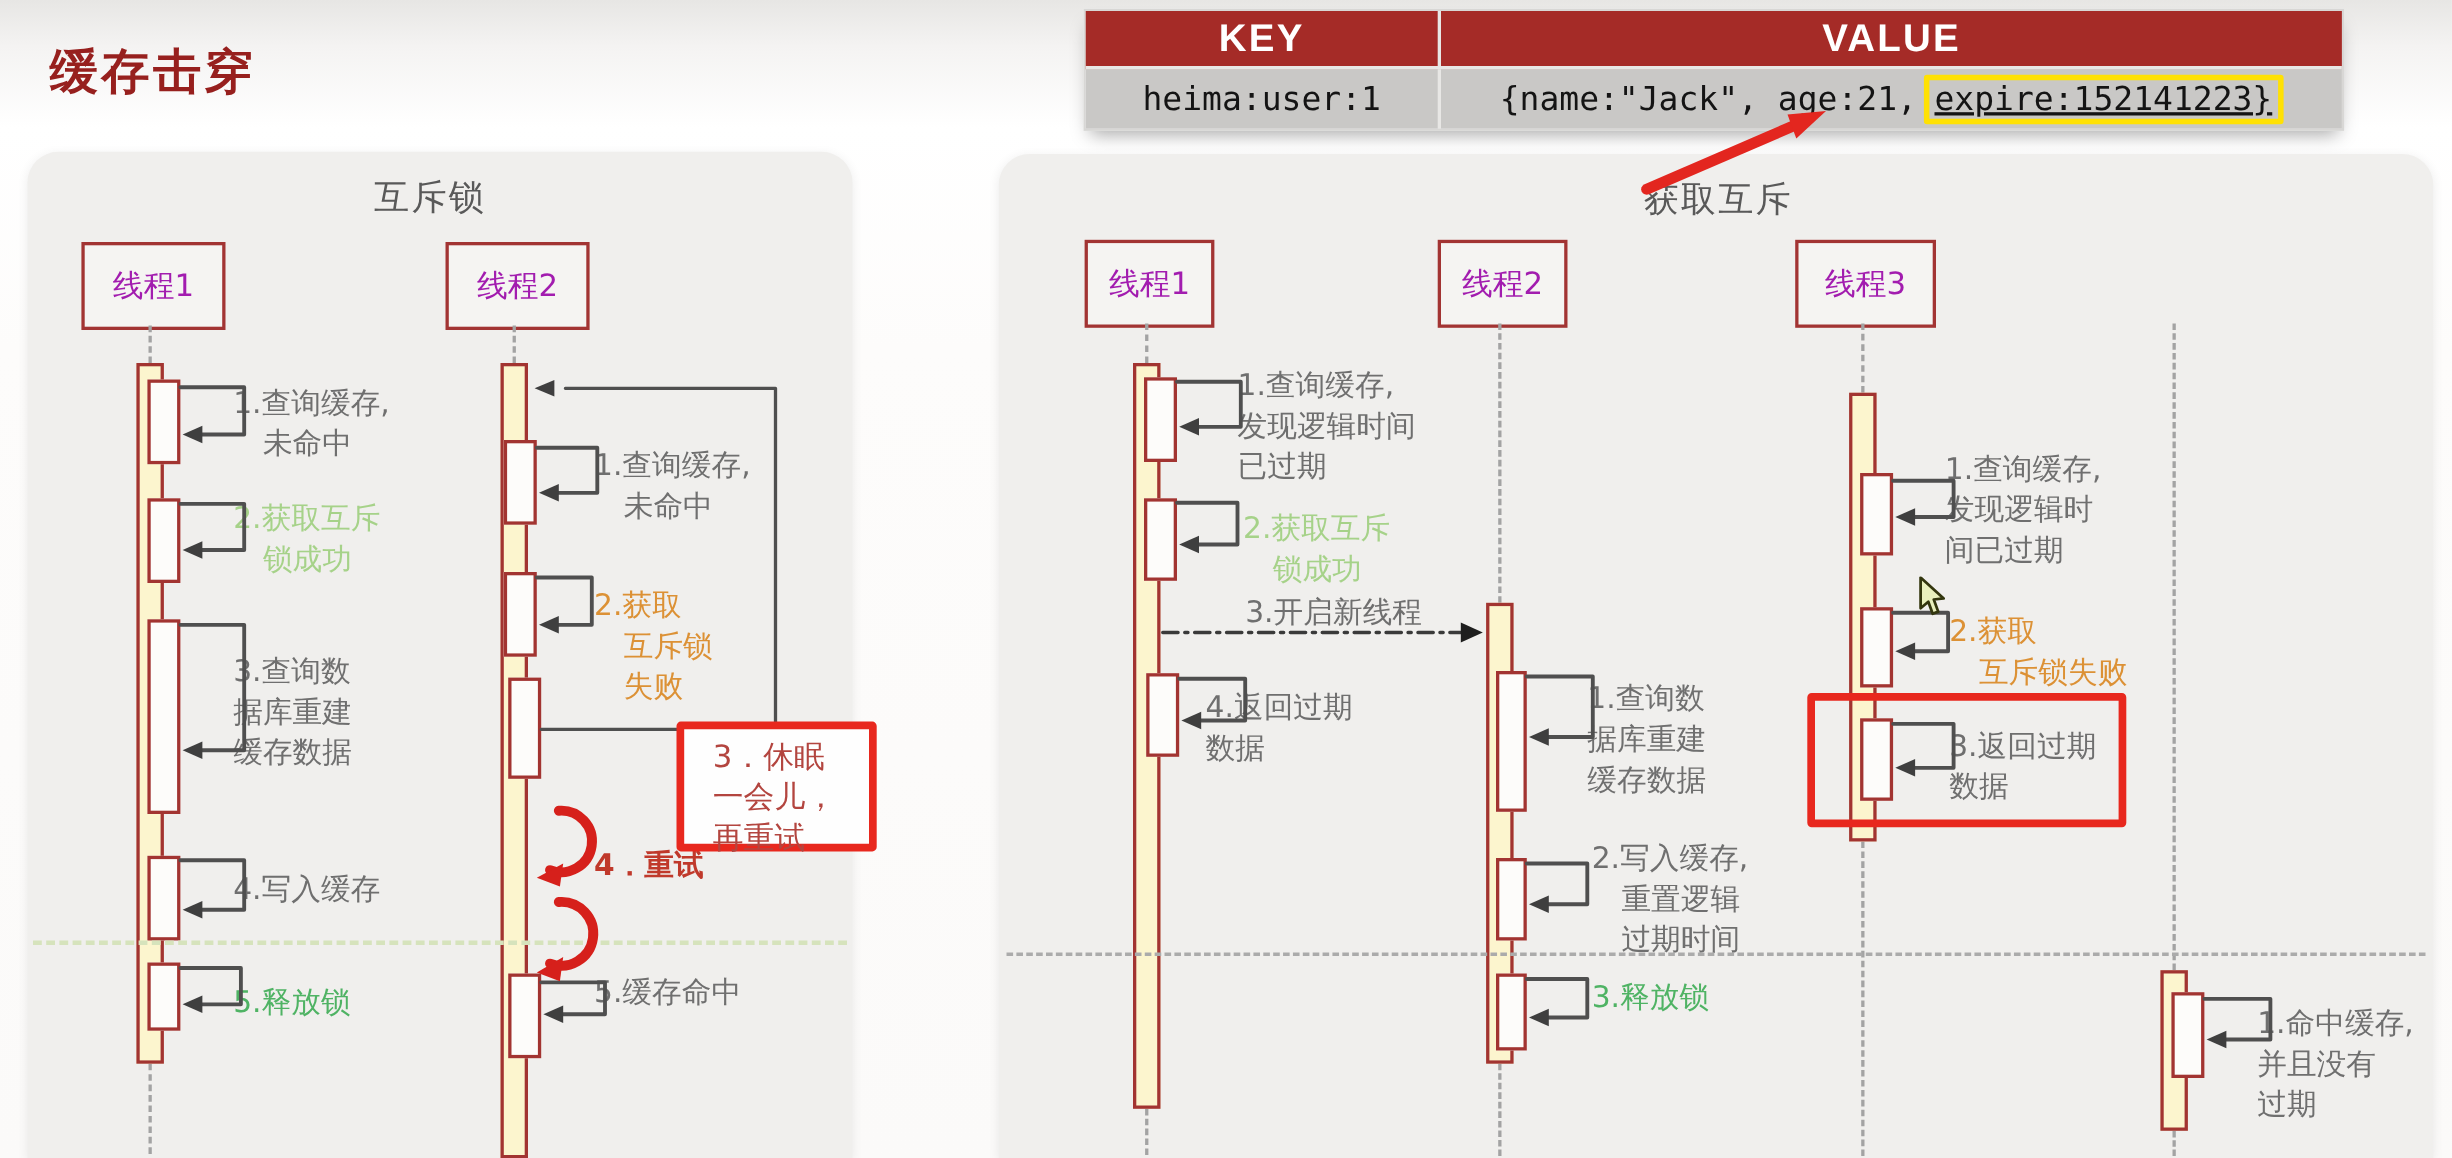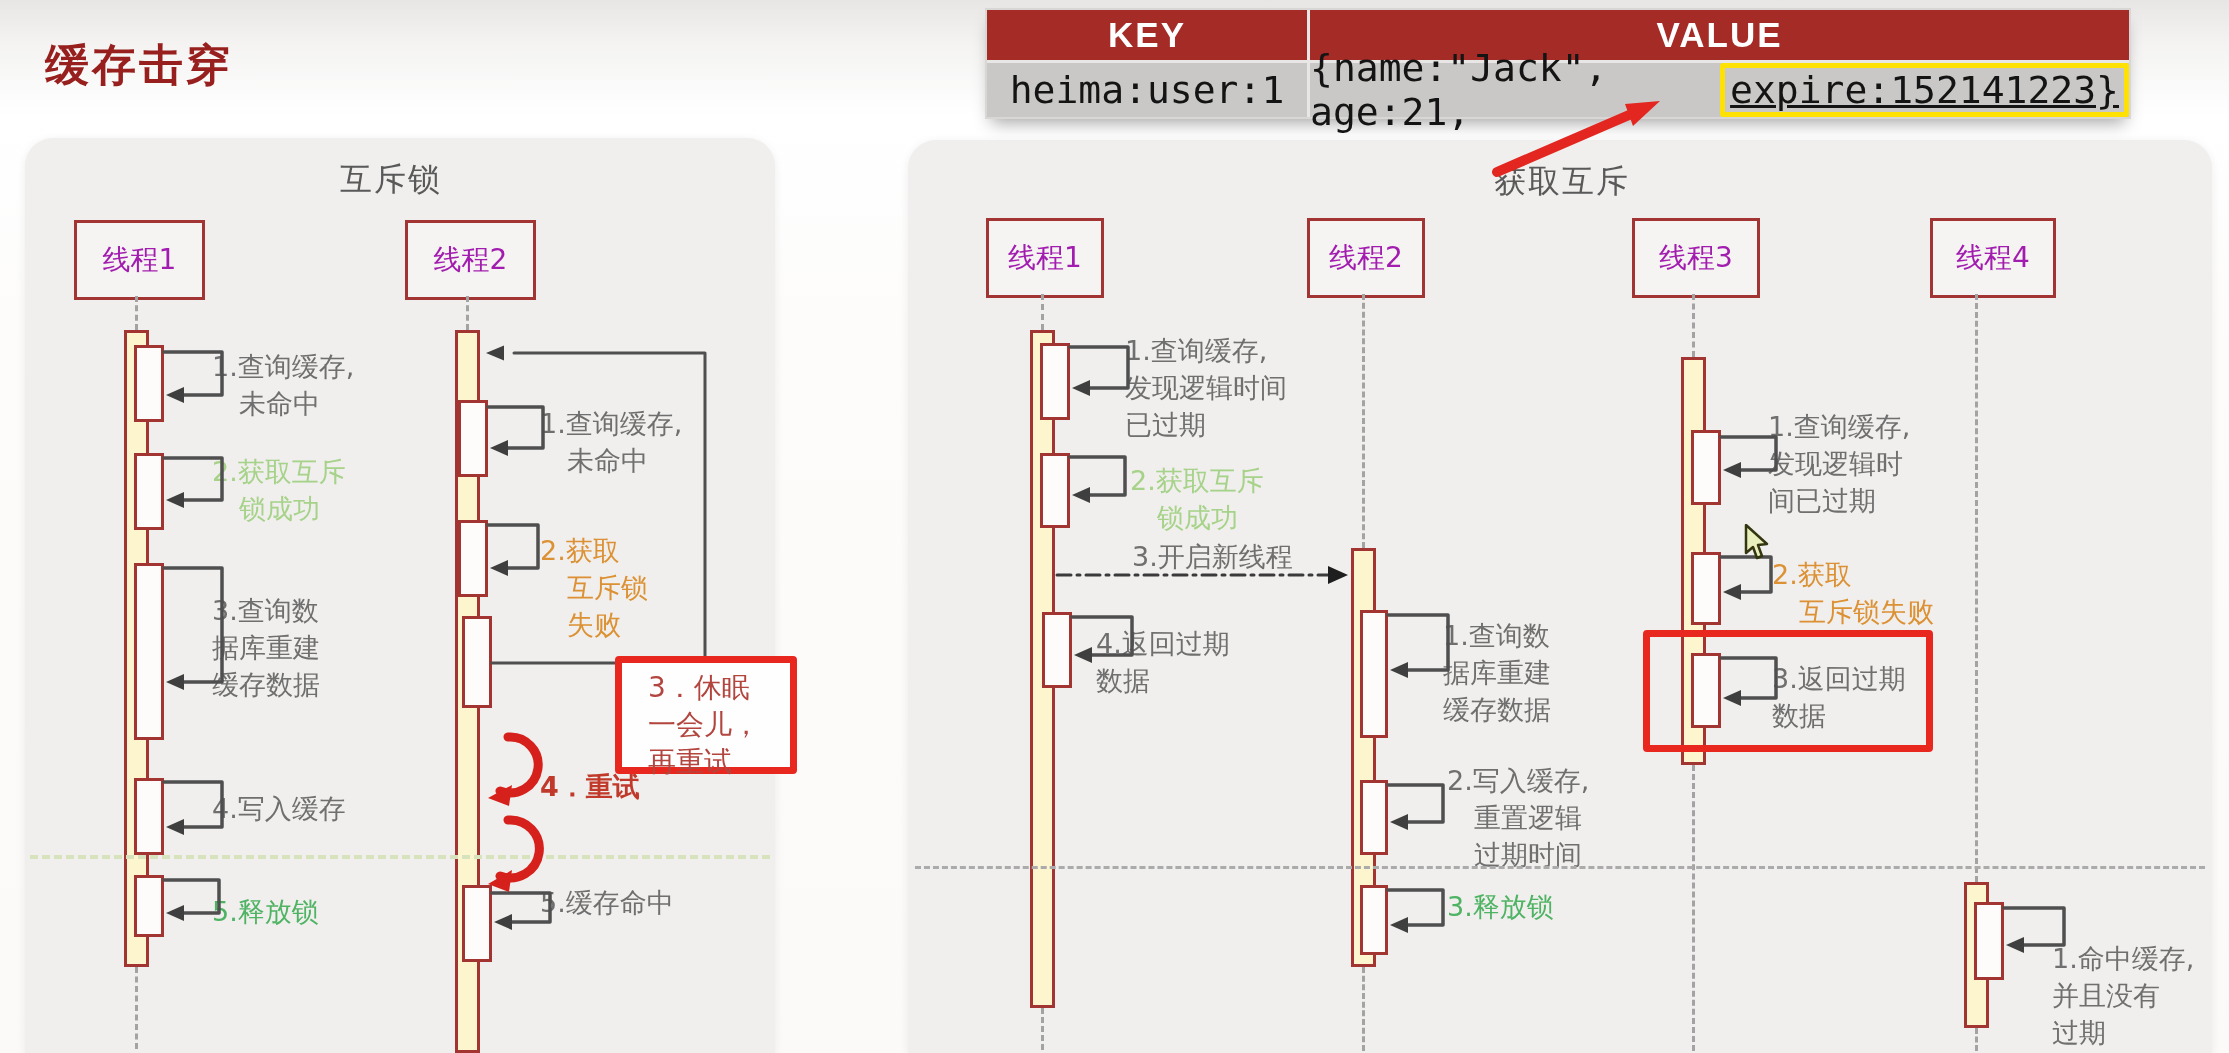--- a/index.html
+++ b/index.html
@@ -46,21 +46,21 @@
 
   
   .kv{position:absolute;left:985px;top:8px;width:1142px;z-index:4;
       box-shadow:0 10px 16px -6px rgba(0,0,0,.35);border:2px solid #d8d7d5;background:#fff;}
   .kv .hrow{display:flex;height:50px;background:#a52b27;border-bottom:3px solid #e8e7e5;}
   .kv .hcell{display:flex;align-items:center;justify-content:center;color:#fff;
              font-size:35px;font-weight:bold;letter-spacing:2px;font-family:"Liberation Sans",sans-serif;}
   .kv .hcell.key{width:320px;border-right:3px solid #e8e7e5;}
   .kv .hcell.value{flex:1;}
   .kv .drow{display:flex;height:54px;background:#c9c8c6;font-family:"DejaVu Sans Mono","Liberation Mono",monospace;
-            font-size:38px;color:#141414;justify-content:space-between;}
+            font-size:30px;color:#141414;justify-content:space-between;}
   .kv .dcell{display:flex;align-items:center;justify-content:center;}
   .kv .dcell.key{width:320px;border-right:3px solid #e8e7e5;}
   .kv .dcell.value{flex:1;}
   .hl{border:5px solid #ffe103;border-radius:3px;padding:0 5px;margin-left:6px;text-decoration:underline;}
 
   svg.overlay{position:absolute;left:0;top:0;z-index:5;pointer-events:none;}
   .cursor{position:absolute;z-index:8;}
 </style>
 </head>
 <body>
@@ -140,23 +140,20 @@
 
   <div class="tbox" style="left:986px;top:218px;width:112px;">
     <span>线程1</span>
   </div>
   <div class="tbox" style="left:1307px;top:218px;width:112px;">
     <span>线程2</span>
   </div>
   <div class="tbox" style="left:1632px;top:218px;width:122px;">
     <span>线程3</span>
   </div>
-  <div class="tbox" style="left:1930px;top:218px;width:120px;">
-    <span>线程4</span>
-  </div>
 
   <div class="lifeline" style="left:1041px;top:294px;height:36px;"></div>
   <div class="lifeline" style="left:1041px;top:1008px;height:42px;"></div>
   <div class="lifeline" style="left:1362px;top:294px;height:254px;"></div>
   <div class="lifeline" style="left:1362px;top:967px;height:84px;"></div>
   <div class="lifeline" style="left:1692px;top:294px;height:63px;"></div>
   <div class="lifeline" style="left:1692px;top:765px;height:286px;"></div>
   <div class="lifeline" style="left:1975px;top:294px;height:588px;"></div>
   <div class="lifeline" style="left:1975px;top:1028px;height:23px;"></div>
 
@@ -194,21 +191,21 @@
   <div class="lbl green" style="left:1447px;top:888px;">3.释放锁</div>
 
   <div class="lbl" style="left:1768px;top:408px;">1.查询缓存,
 发现逻辑时
 间已过期</div>
   <div class="lbl orange" style="left:1772px;top:556px;">2.获取
 　互斥锁失败</div>
   <div class="lbl" style="left:1772px;top:660px;">3.返回过期
 数据</div>
 
-  <div class="lbl" style="left:2052px;top:940px;">1.命中缓存,
+  <div class="lbl" style="left:2052px;top:912px;">1.命中缓存,
 并且没有
 过期</div>
 
   <div class="sep gray" style="left:915px;top:866px;width:1290px;"></div>
 
   <div class="alert-box" id="expired-box"></div>
 
   <svg class="cursor" style="left:1744px;top:524px;" width="30" height="38">
     <polygon points="2,1 2,29 9,23 13,34 18,32 14,21 23,20" fill="#e9f0bd" stroke="#33360e" stroke-width="2.5" stroke-linejoin="round"></polygon>
   </svg>

